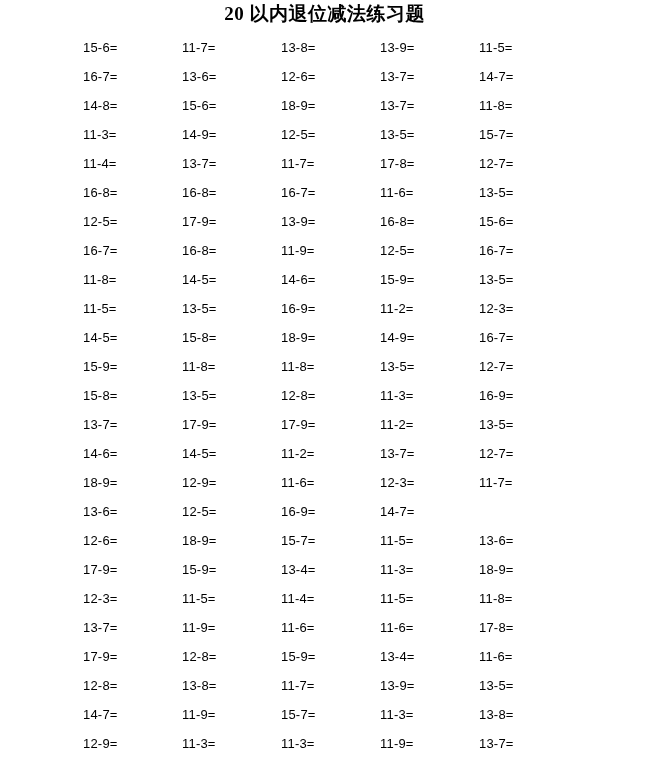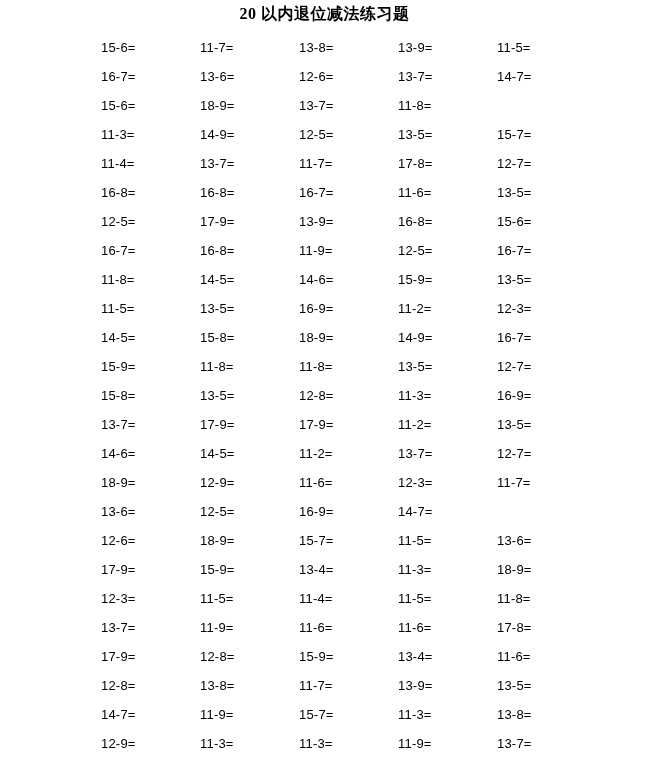--- a/index.html
+++ b/index.html
@@ -27,31 +27,31 @@
   }
 
   .worksheet-title {
     position: absolute;
     top: 0px;
     left: 0;
     width: 649px;
     text-align: center;
     font-family: "Liberation Serif", "DejaVu Serif", serif;
     font-weight: bold;
-    font-size: 16px;
+    font-size: 19px;
     line-height: 28px;
     letter-spacing: 0.5px;
     color: #000000;
     white-space: nowrap;
   }
 
   .problem-grid {
     position: absolute;
     top: 33px;
-    left: 94px;
+    left: 76px;
     width: 500px;
     display: flex;
     flex-direction: column;
   }
 
   .problem-row {
     display: flex;
     flex-direction: row;
     height: 29px;
     align-items: center;
@@ -87,20 +87,21 @@
         <div class="problem-cell">11-5=</div>
       </div>
       <div class="problem-row">
         <div class="problem-cell">16-7=</div>
         <div class="problem-cell">13-6=</div>
         <div class="problem-cell">12-6=</div>
         <div class="problem-cell">13-7=</div>
         <div class="problem-cell">14-7=</div>
       </div>
       <div class="problem-row">
+        <div class="problem-cell">14-8=</div>
         <div class="problem-cell">15-6=</div>
         <div class="problem-cell">18-9=</div>
         <div class="problem-cell">13-7=</div>
         <div class="problem-cell">11-8=</div>
       </div>
       <div class="problem-row">
         <div class="problem-cell">11-3=</div>
         <div class="problem-cell">14-9=</div>
         <div class="problem-cell">12-5=</div>
         <div class="problem-cell">13-5=</div>

